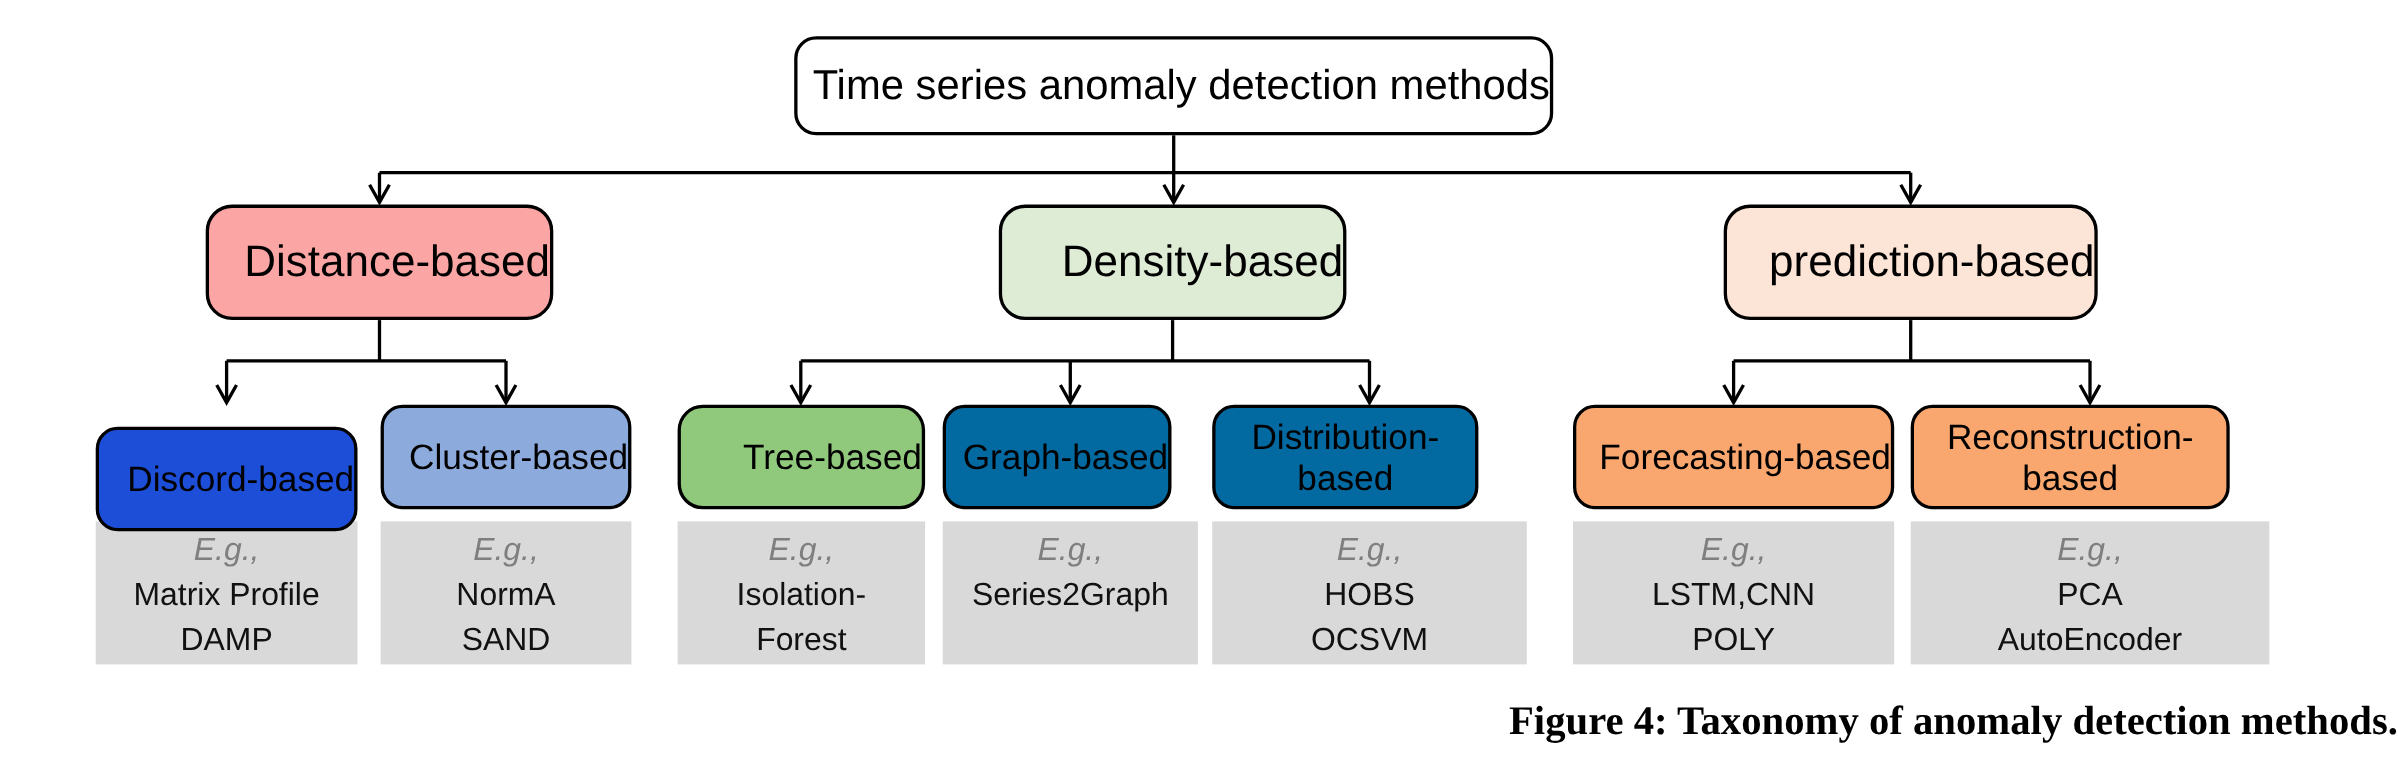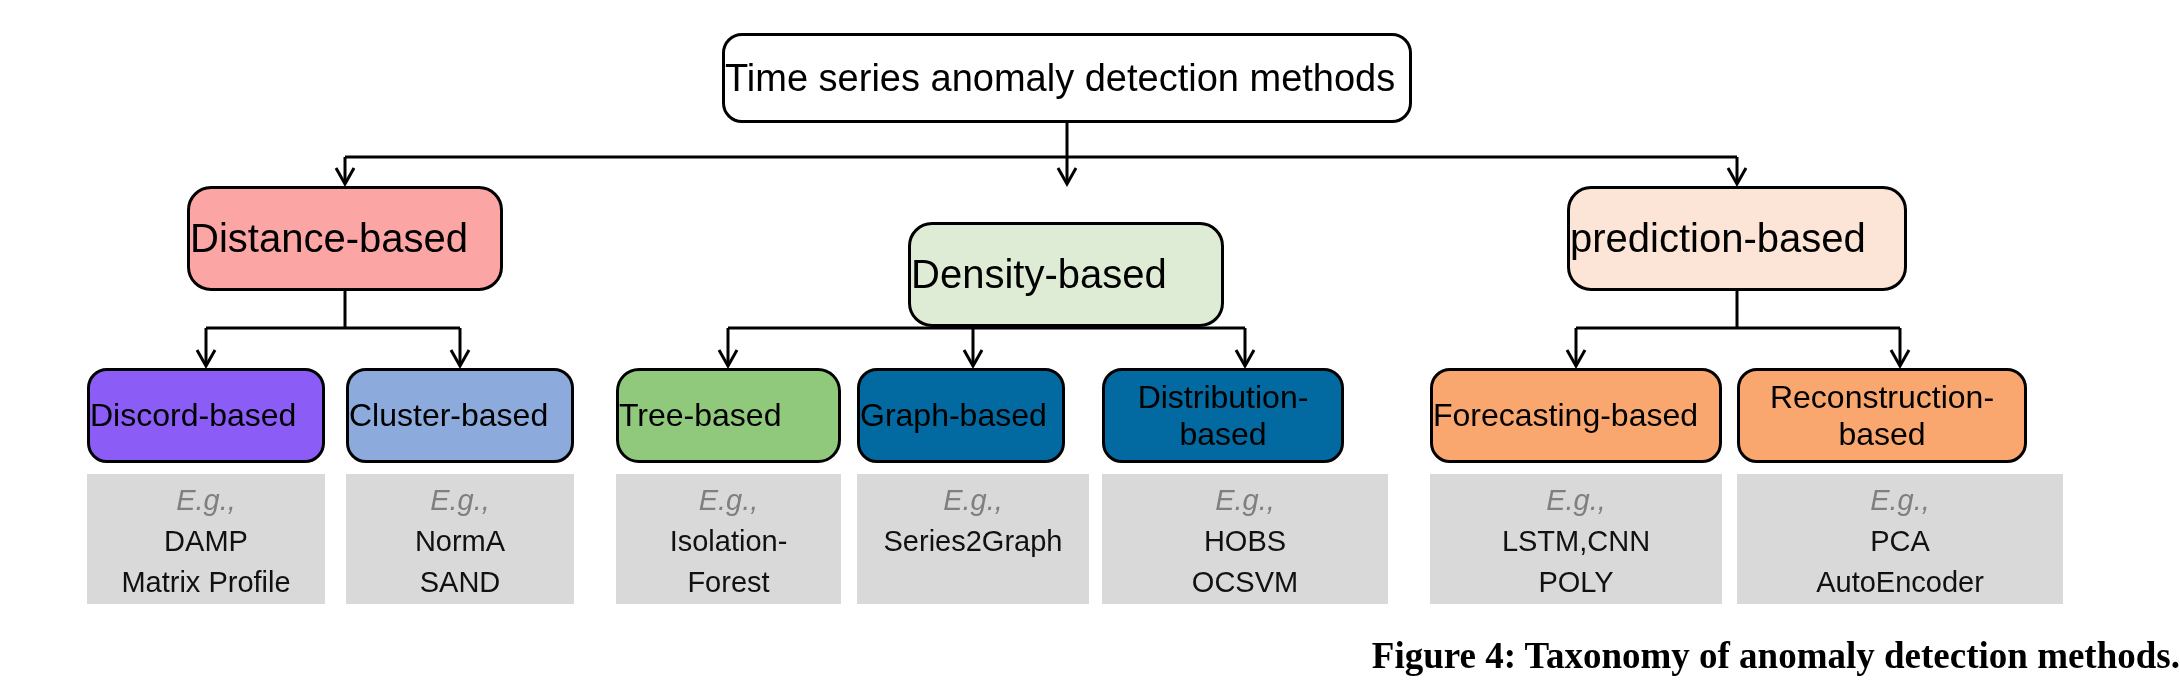--- a/index.html
+++ b/index.html
@@ -2,21 +2,21 @@
 <html><head>
 <meta charset="utf-8">
 <style>
   html,body{margin:0;padding:0;background:#fff;}
   #figure-canvas{
     position:relative;width:2180px;height:696px;background:#ffffff;overflow:hidden;
     font-family:"Liberation Sans",sans-serif;color:#000;
   }
   #connector-svg{position:absolute;left:0;top:0;width:2180px;height:696px;z-index:0;}
   .node{
-    position:absolute;display:flex;align-items:center;justify-content:flex-start;
+    position:absolute;display:flex;align-items:center;justify-content:flex-end;
     border:3px solid #000;background:#fff;box-sizing:border-box;z-index:2;text-align:center;
   }
   .root-node{left:722px;top:33px;width:690px;height:90px;border-radius:20px;font-size:38px;}
   .l1-node{top:186px;height:105px;border-radius:24px;font-size:40px;}
   .l2-node{top:368px;height:95px;border-radius:20px;font-size:32px;}
   .eg-box{
     position:absolute;top:474px;height:130px;background:#d9d9d9;box-sizing:border-box;
     z-index:1;text-align:center;padding-top:6px;font-size:29px;line-height:41px;
   }
   .eg-label{font-style:italic;color:#7f7f7f;}
@@ -66,28 +66,28 @@
     <polyline points="1891,350 1900,366 1909,350"></polyline>
   </svg>
 
   <div class="node root-node">
     <span>Time series anomaly detection methods</span>
   </div>
 
   <div class="node l1-node" style="left: 187px; width: 316px; background-color: #fca5a5;">
     <span>Distance-based</span>
   </div>
-  <div class="node l1-node" style="left: 908px; width: 316px; background-color: rgb(222, 236, 213); margin-top: 36px;">
+  <div class="node l1-node" style="left: 908px; width: 316px; background-color: rgb(222, 236, 213);">
     <span>Density-based</span>
   </div>
   <div class="node l1-node" style="left: 1567px; width: 340px; background-color: rgb(252, 229, 214);">
     <span>prediction-based</span>
   </div>
 
-  <div class="node l2-node" style="left: 87px; width: 238px; background-color: #8b5cf6;">
+  <div class="node l2-node" style="left: 87px; width: 238px; background-color: #1d4ed8; margin-top: 20px;">
     <span>Discord-based</span>
   </div>
   <div class="node l2-node" style="left: 346px; width: 228px; background-color: rgb(140, 170, 220);">
     <span>Cluster-based</span>
   </div>
   <div class="node l2-node" style="left: 616px; width: 225px; background-color: rgb(144, 200, 124); border-radius: 23px;">
     <span>Tree-based</span>
   </div>
   <div class="node l2-node" style="left: 857px; width: 208px; background-color: #0369a1;">
     <span>Graph-based</span>
@@ -97,22 +97,22 @@
   </div>
   <div class="node l2-node" style="left: 1430px; width: 292px; background-color: rgb(249, 167, 110);">
     <span>Forecasting-based</span>
   </div>
   <div class="node l2-node" style="left: 1737px; width: 290px; background-color: rgb(249, 167, 110);">
     <span>Reconstruction-based</span>
   </div>
 
   <div class="eg-box" style="left:87px;width:238px;">
     <div class="eg-label">E.g.,</div>
+    <div class="eg-item">Matrix Profile</div>
     <div class="eg-item">DAMP</div>
-    <div class="eg-item">Matrix Profile</div>
   </div>
   <div class="eg-box" style="left:346px;width:228px;">
     <div class="eg-label">E.g.,</div>
     <div class="eg-item">NormA</div>
     <div class="eg-item">SAND</div>
   </div>
   <div class="eg-box" style="left:616px;width:225px;">
     <div class="eg-label">E.g.,</div>
     <div class="eg-item">Isolation-</div>
     <div class="eg-item">Forest</div>

